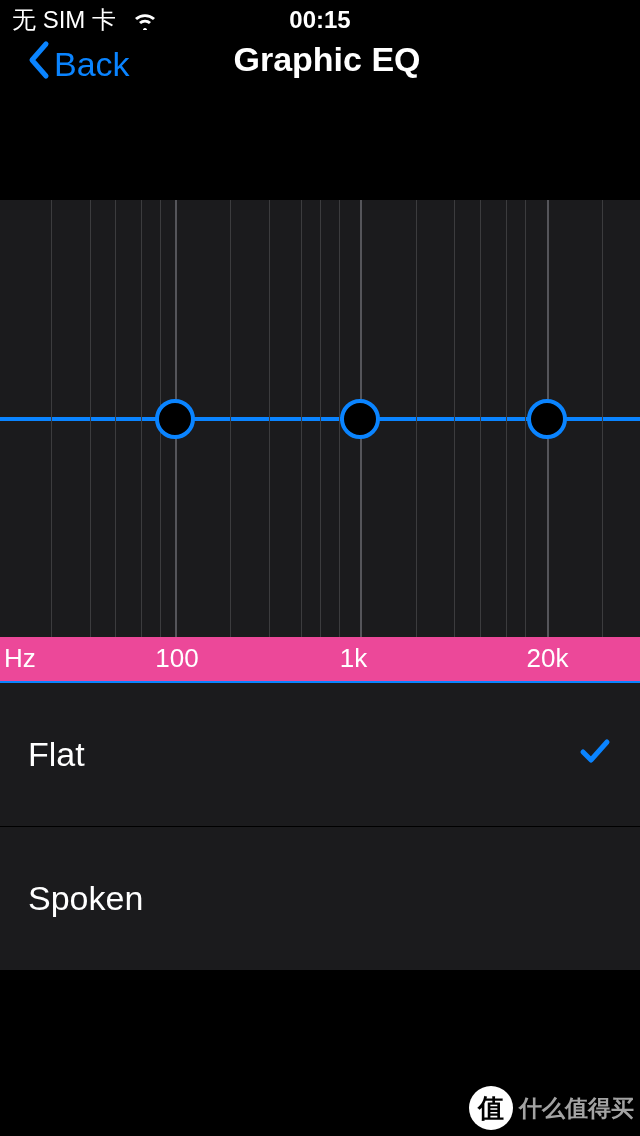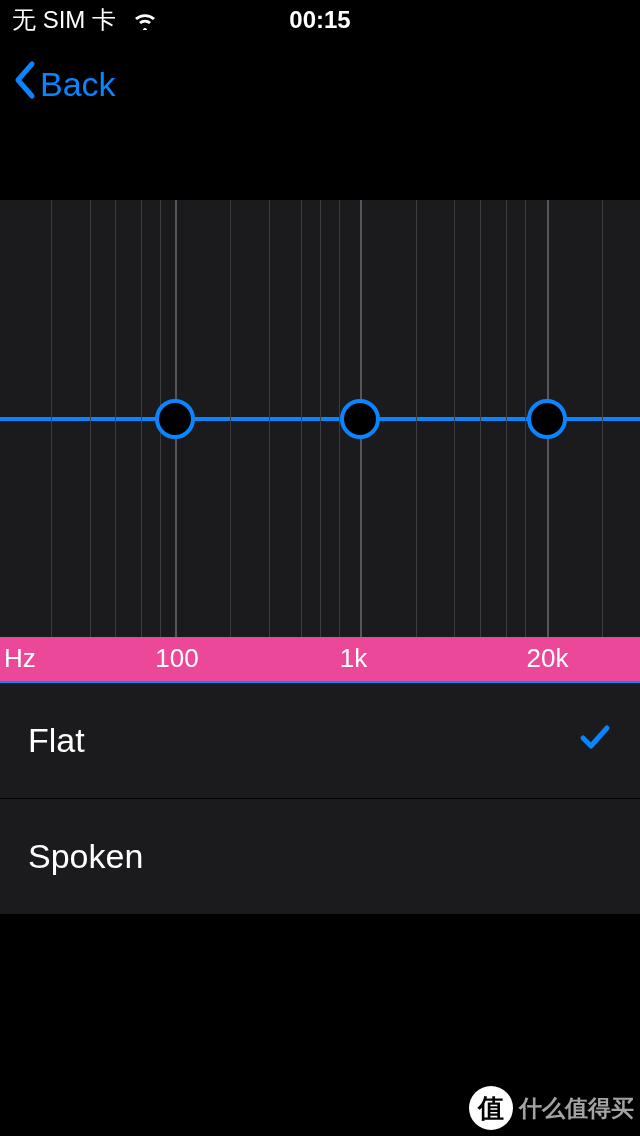--- a/index.html
+++ b/index.html
@@ -1,35 +1,35 @@
 <!DOCTYPE html>
 <html><head>
 <meta charset="utf-8">
 <style>
   * { margin: 0; padding: 0; box-sizing: border-box; }
   html, body { width: 640px; height: 1136px; background: #000; font-family: -apple-system, "Helvetica Neue", Arial, sans-serif; color: #fff; overflow: hidden; }
   .statusbar { height: 40px; display: flex; align-items: center; justify-content: space-between; padding: 0 12px; font-size: 24px; font-weight: 400; }
   .statusbar .left, .statusbar .right { display: flex; align-items: center; gap: 16px; }
   .statusbar .center { position: absolute; left: 50%; transform: translateX(-50%); font-weight: 600; }
   .wifi-icon, .lock-icon, .battery-icon { display: inline-flex; align-items: center; }
-  .navbar { height: 88px; position: relative; display: flex; align-items: center; background: #000; }
+  .navbar { height: 88px; position: relative; display: flex; align-items: flex-start; background: #000; margin-left: 14px; }
   .back-button { display: flex; align-items: center; color: #0a84ff; font-size: 34px; padding-left: 12px; gap: 4px; }
   .back-chevron { display: inline-block; }
   .nav-title { position: absolute; left: 50%; transform: translateX(-50%); font-size: 34px; font-weight: 600; color: #fff; }
   .black-gap { height: 72px; background: #000; }
   .eq-graph { position: relative; height: 437px; background: #1b1b1d; }
   .eq-gridline { position: absolute; top: 0; bottom: 0; width: 1px; background: #3c3c3e; }
   .eq-gridline.major { background: #55555a; width: 2px; }
   .eq-line { position: absolute; left: 0; right: 0; height: 4px; background: #0a84ff; top: 50%; transform: translateY(-50%); }
   .eq-handle { position: absolute; width: 40px; height: 40px; border-radius: 50%; background: #000; border: 4px solid #0a84ff; top: 50%; transform: translate(-50%, -50%); }
   .axis { height: 44px; background: #ec4899; position: relative; font-size: 26px; color: #fff; }
   .axis span { position: absolute; top: 6px; }
   .divider-blue { height: 2px; background: #0a84ff; }
   .preset-list { background: #1b1b1d; }
-  .preset-item { height: 116px; display: flex; align-items: center; justify-content: space-between; padding: 0 28px; border-bottom: 1px solid #000; font-size: 34px; color: #fff; }
+  .preset-item { height: 144px; display: flex; align-items: center; justify-content: space-between; padding: 0 28px; border-bottom: 1px solid #000; font-size: 34px; color: #fff; }
   .check-icon { color: #0a84ff; }
   .watermark { position: absolute; right: 6px; bottom: 6px; display: flex; align-items: center; gap: 6px; }
   .watermark-circle { width: 44px; height: 44px; border-radius: 50%; background: #fff; color: #000; display: flex; align-items: center; justify-content: center; font-size: 26px; font-weight: 700; }
   .watermark-text { color: #a3a3a3; font-size: 23px; font-weight: 600; text-shadow: 0 0 4px #000; }
 </style>
 </head>
 <body>
 
 <div class="statusbar">
   <div class="left">
@@ -45,20 +45,21 @@
 
 <div class="navbar">
   <div class="back-button">
     <span class="back-chevron">
       <svg width="24" height="40" viewBox="0 0 24 40">
           <polyline points="20,4 6,20 20,36" fill="none" stroke="#0a84ff" stroke-width="5" stroke-linecap="round" stroke-linejoin="round"></polyline>
         </svg>
     </span>
     <span>Back</span>
   </div>
+  <div class="nav-title">Graphic EQ</div>
 </div>
 
 <div class="black-gap"></div>
 
 <div class="eq-graph" id="eq-graph">
   <div class="eq-line"></div>
 <div class="eq-gridline" style="left: 8%;"></div>
     <div class="eq-gridline" style="left: 14%;"></div>
     <div class="eq-gridline" style="left: 18%;"></div>
     <div class="eq-gridline" style="left: 22%;"></div>

